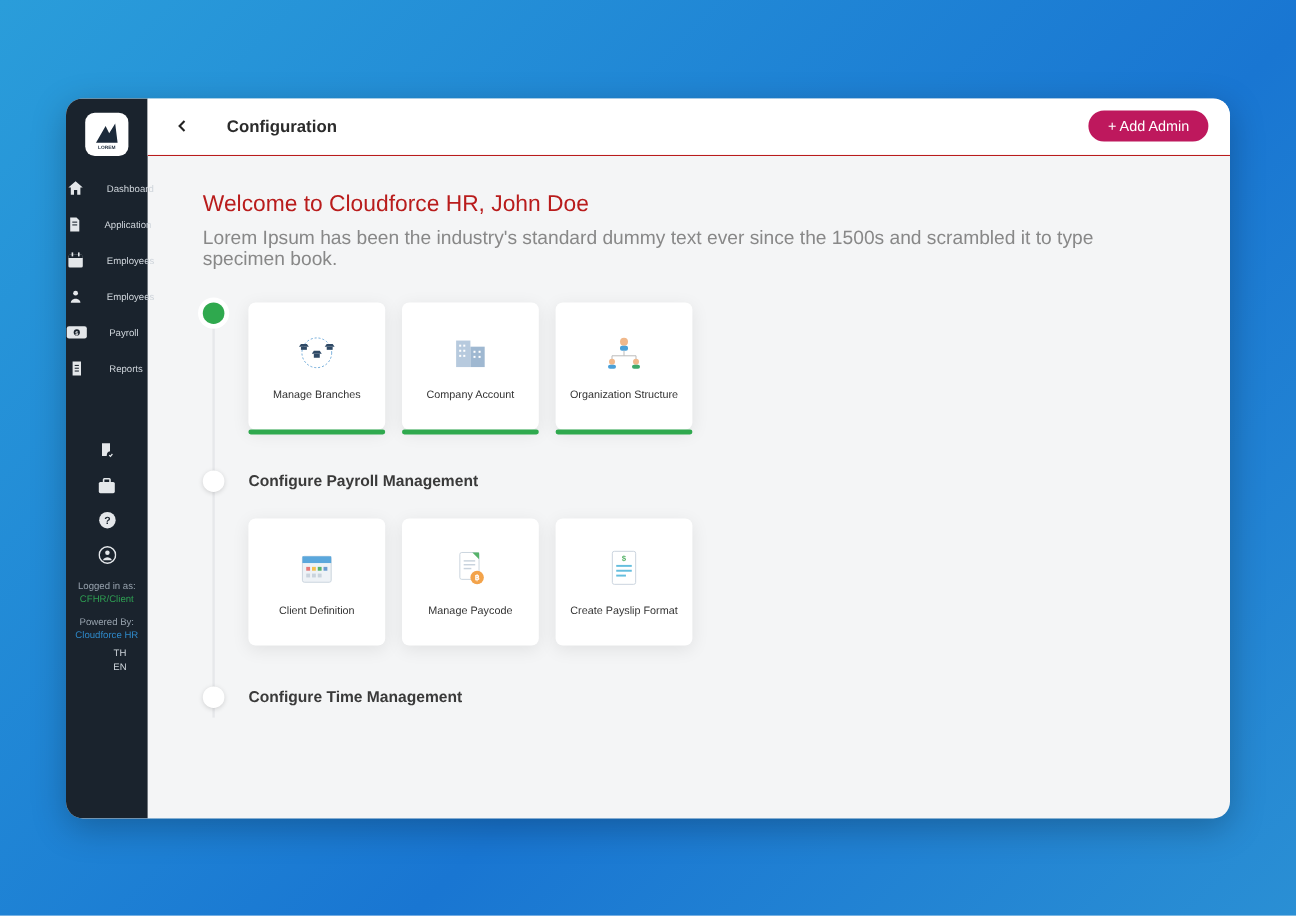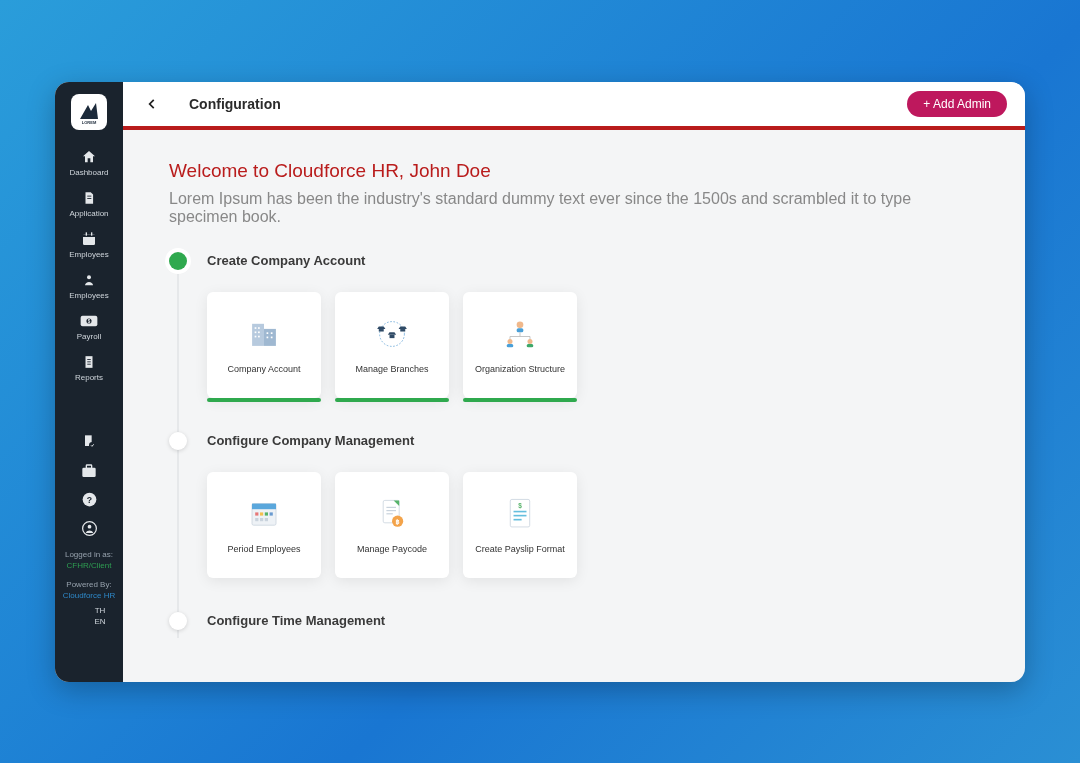--- a/index.html
+++ b/index.html
@@ -25,36 +25,36 @@
   color:#cfd5db;
 }
 .logo-box {
   margin: 12px 0 8px;
   width: 36px; height: 36px;
   background:#ffffff; border-radius:8px;
   display:flex; align-items:center; justify-content:center;
   overflow:hidden;
 }
 .nav { display:flex; flex-direction:column; align-items:center; width:100%; margin-top:4px; }
-.nav-item { display:flex; flex-direction:column; align-items:center; width:100%; padding:6px 0; cursor:pointer; }
+.nav-item { display:flex; flex-direction:row; align-items:center; width:100%; padding:6px 0; cursor:pointer;gap:18px; }
 .nav-item .ic { width:18px; height:18px; display:flex; align-items:center; justify-content:center; color:#e4e7ea; }
 .nav-item span.lbl { font-size:8px; margin-top:2px; color:#cfd5db; }
 .sec-nav { margin-top:46px; display:flex; flex-direction:column; align-items:center; gap:13px; }
 .sec-nav .ic { width:16px; height:16px; display:flex; align-items:center; justify-content:center; color:#e4e7ea; cursor:pointer; }
 .side-footer { margin-top:12px; font-size:8px; text-align:center; color:#97a2ad; line-height:1.4; }
 .side-footer .tag { color:#2e9e52; }
 .side-footer .brand { color:#2e88c8; }
 .lang { margin-top:4px; font-size:8px; color:#cfd5db; }
 .lang span { cursor:pointer; padding:0 2px;margin-left:22px; }
 
 .main { flex:1; display:flex; flex-direction:column; }
 
 .topbar {
   height:48px; background:#fff; display:flex; align-items:center;
-  padding:0 18px; border-bottom:4px solid #b91c1c;
+  padding:0 18px; border-bottom:1px solid #b91c1c;
   border-top-right-radius:14px;
   position:relative;
 }
 .topbar-inner {
   flex:1; display:flex; align-items:center; justify-content:space-between;
 }
 .top-left { display:flex; align-items:center; gap:26px; }
 .back-btn { width:22px;height:22px;display:flex;align-items:center;justify-content:center;cursor:pointer;color:#222; }
 .top-title { font-size:14px; font-weight:600; color:#2b2b2b; }
 .add-admin {
@@ -229,22 +229,38 @@
 
     <div class="content">
       <div class="h1">Welcome to Cloudforce HR, John Doe</div>
       <div class="sub">Lorem Ipsum has been the industry's standard dummy text ever since the 1500s and scrambled it to type specimen book.</div>
 
       <div class="timeline">
         <div class="vline"></div>
 
         <div class="section">
           <div class="dot done"></div>
-          <div class="sec-title">Create Company Account</div>
           <div class="cards">
+            <div class="card">
+              <div class="ic-wrap">
+                <svg width="38" height="34" viewBox="0 0 46 40">
+                    <circle cx="23" cy="20" r="15" fill="none" stroke="#6aa7d8" stroke-width="1" stroke-dasharray="2 2"></circle>
+                    <g fill="#2f4a66">
+                      <path d="M20 18h6l2 3h-10z"></path>
+                      <rect x="20" y="21" width="6" height="4"></rect>
+                      <path d="M7 11h6l2 3H5z"></path>
+                      <rect x="7" y="14" width="6" height="3"></rect>
+                      <path d="M33 11h6l2 3H31z"></path>
+                      <rect x="33" y="14" width="6" height="3"></rect>
+                    </g>
+                  </svg>
+              </div>
+              <div class="c-label">Manage Branches</div>
+              <div class="progress"></div>
+            </div>
             <div class="card">
               <div class="ic-wrap">
                 <svg width="34" height="34" viewBox="0 0 40 40">
                     <rect x="6" y="8" width="14" height="26" fill="#b7cade"></rect>
                     <rect x="20" y="14" width="14" height="20" fill="#9fb8d1"></rect>
                     <g fill="#fff">
                       <rect x="9" y="12" width="2" height="2"></rect>
                       <rect x="13" y="12" width="2" height="2"></rect>
                       <rect x="9" y="17" width="2" height="2"></rect>
                       <rect x="13" y="17" width="2" height="2"></rect>
@@ -255,37 +271,20 @@
                       <rect x="23" y="23" width="2" height="2"></rect>
                       <rect x="28" y="23" width="2" height="2"></rect>
                     </g>
                   </svg>
               </div>
               <div class="c-label">Company Account</div>
               <div class="progress"></div>
             </div>
             <div class="card">
               <div class="ic-wrap">
-                <svg width="38" height="34" viewBox="0 0 46 40">
-                    <circle cx="23" cy="20" r="15" fill="none" stroke="#6aa7d8" stroke-width="1" stroke-dasharray="2 2"></circle>
-                    <g fill="#2f4a66">
-                      <path d="M20 18h6l2 3h-10z"></path>
-                      <rect x="20" y="21" width="6" height="4"></rect>
-                      <path d="M7 11h6l2 3H5z"></path>
-                      <rect x="7" y="14" width="6" height="3"></rect>
-                      <path d="M33 11h6l2 3H31z"></path>
-                      <rect x="33" y="14" width="6" height="3"></rect>
-                    </g>
-                  </svg>
-              </div>
-              <div class="c-label">Manage Branches</div>
-              <div class="progress"></div>
-            </div>
-            <div class="card">
-              <div class="ic-wrap">
                 <svg width="40" height="34" viewBox="0 0 48 40">
                     <circle cx="24" cy="9" r="4" fill="#f0b88b"></circle>
                     <rect x="20" y="13" width="8" height="5" rx="2" fill="#4aa0d8"></rect>
                     <line x1="24" y1="18" x2="24" y2="23" stroke="#bbb"></line>
                     <line x1="12" y1="23" x2="36" y2="23" stroke="#bbb"></line>
                     <line x1="12" y1="23" x2="12" y2="27" stroke="#bbb"></line>
                     <line x1="36" y1="23" x2="36" y2="27" stroke="#bbb"></line>
                     <circle cx="12" cy="29" r="3" fill="#f0b88b"></circle>
                     <rect x="8" y="32" width="8" height="4" rx="2" fill="#4aa0d8"></rect>
                     <circle cx="36" cy="29" r="3" fill="#f0b88b"></circle>
@@ -293,39 +292,39 @@
                   </svg>
               </div>
               <div class="c-label">Organization Structure</div>
               <div class="progress"></div>
             </div>
           </div>
         </div>
 
         <div class="section">
           <div class="dot"></div>
-          <div class="sec-title">Configure Company Management</div>
+          <div class="sec-title">Configure Payroll Management</div>
           <div class="cards">
             <div class="card">
               <div class="ic-wrap">
                 <svg width="32" height="32" viewBox="0 0 40 40">
                     <rect x="5" y="7" width="30" height="27" rx="2" fill="#eef2f6" stroke="#c9d3dd"></rect>
                     <rect x="5" y="7" width="30" height="7" fill="#5aa7dc"></rect>
                     <g>
                       <rect x="9" y="18" width="4" height="4" fill="#e77878"></rect>
                       <rect x="15" y="18" width="4" height="4" fill="#f4c04f"></rect>
                       <rect x="21" y="18" width="4" height="4" fill="#57b36a"></rect>
                       <rect x="27" y="18" width="4" height="4" fill="#6a9bd0"></rect>
                       <rect x="9" y="25" width="4" height="4" fill="#c9d3dd"></rect>
                       <rect x="15" y="25" width="4" height="4" fill="#c9d3dd"></rect>
                       <rect x="21" y="25" width="4" height="4" fill="#c9d3dd"></rect>
                     </g>
                   </svg>
               </div>
-              <div class="c-label">Period Employees</div>
+              <div class="c-label">Client Definition</div>
             </div>
             <div class="card">
               <div class="ic-wrap">
                 <svg width="32" height="34" viewBox="0 0 40 42">
                     <rect x="9" y="4" width="20" height="28" rx="2" fill="#fff" stroke="#c9d3dd"></rect>
                     <path d="M22 4h7v7z" fill="#57b36a"></path>
                     <rect x="13" y="12" width="12" height="1.5" fill="#c9d3dd"></rect>
                     <rect x="13" y="16" width="12" height="1.5" fill="#c9d3dd"></rect>
                     <rect x="13" y="20" width="8" height="1.5" fill="#c9d3dd"></rect>
                     <circle cx="27" cy="30" r="7" fill="#f3a34a"></circle>

